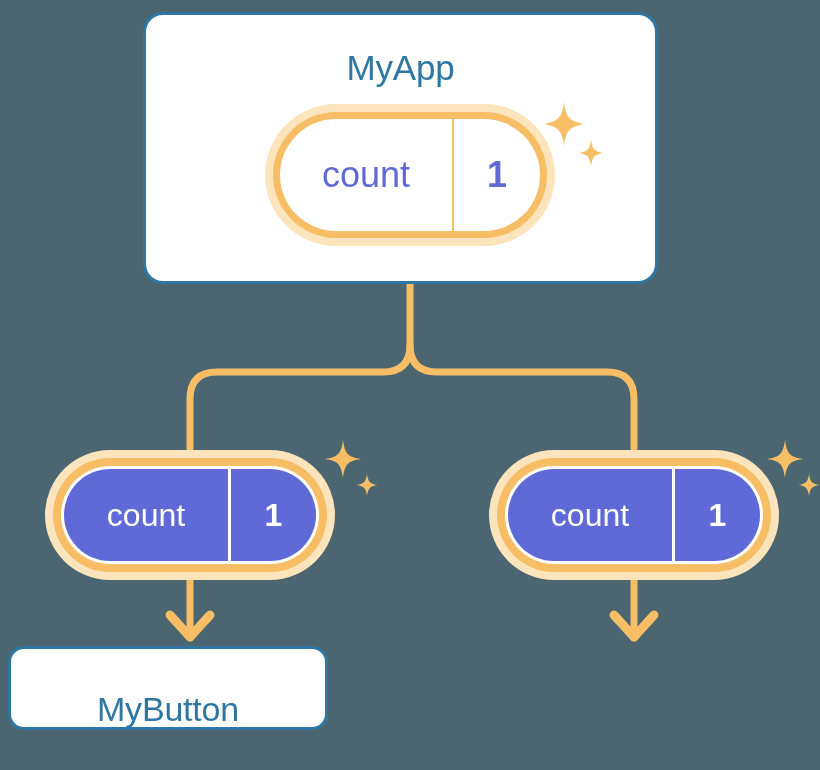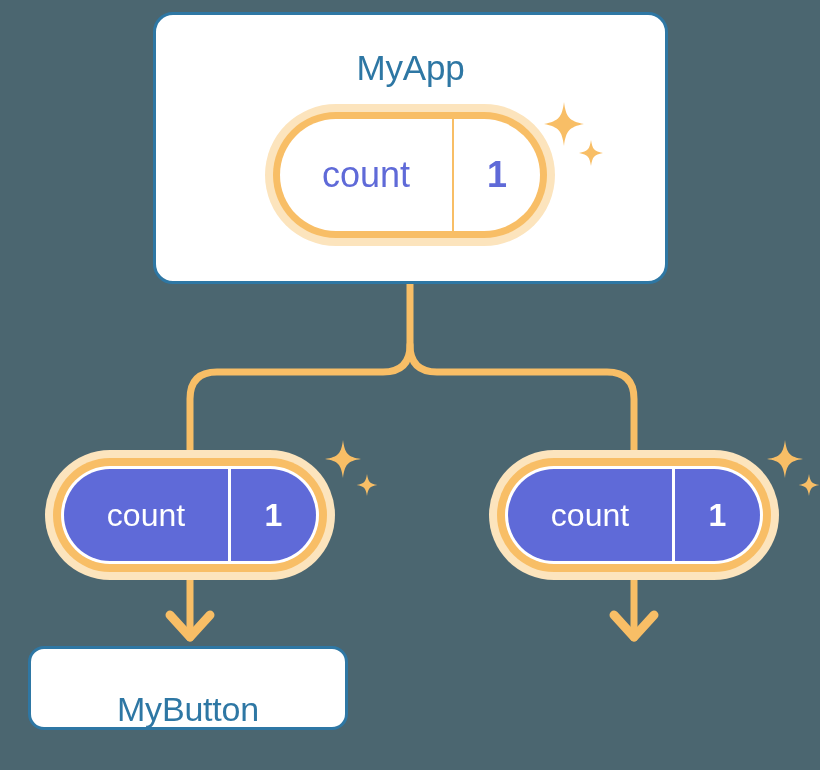--- a/index.html
+++ b/index.html
@@ -46,37 +46,36 @@
     color: #2e77a4;
     font-size: 35px;
     font-weight: 400;
     text-align: center;
     letter-spacing: -0.2px;
     white-space: nowrap;
   }
 
   
   #myapp-box {
-    left: 153px;
+    left: 143px;
     top: 12px;
     width: 515px;
     height: 272px;
     border-radius: 20px;
   }
   #myapp-box .box-title {
     margin-top: 33px;
   }
 
   
   .button-box {
     top: 646px;
     width: 320px;
     height: 84px;
     border-radius: 16px;
-    margin-left: 20px;
   }
   #mybutton-left  { left: 8px; }
   .button-box .box-title {
     margin-top: 41px;
     font-size: 34px;
   }
 
   
   .state-pill {
     position: absolute;

